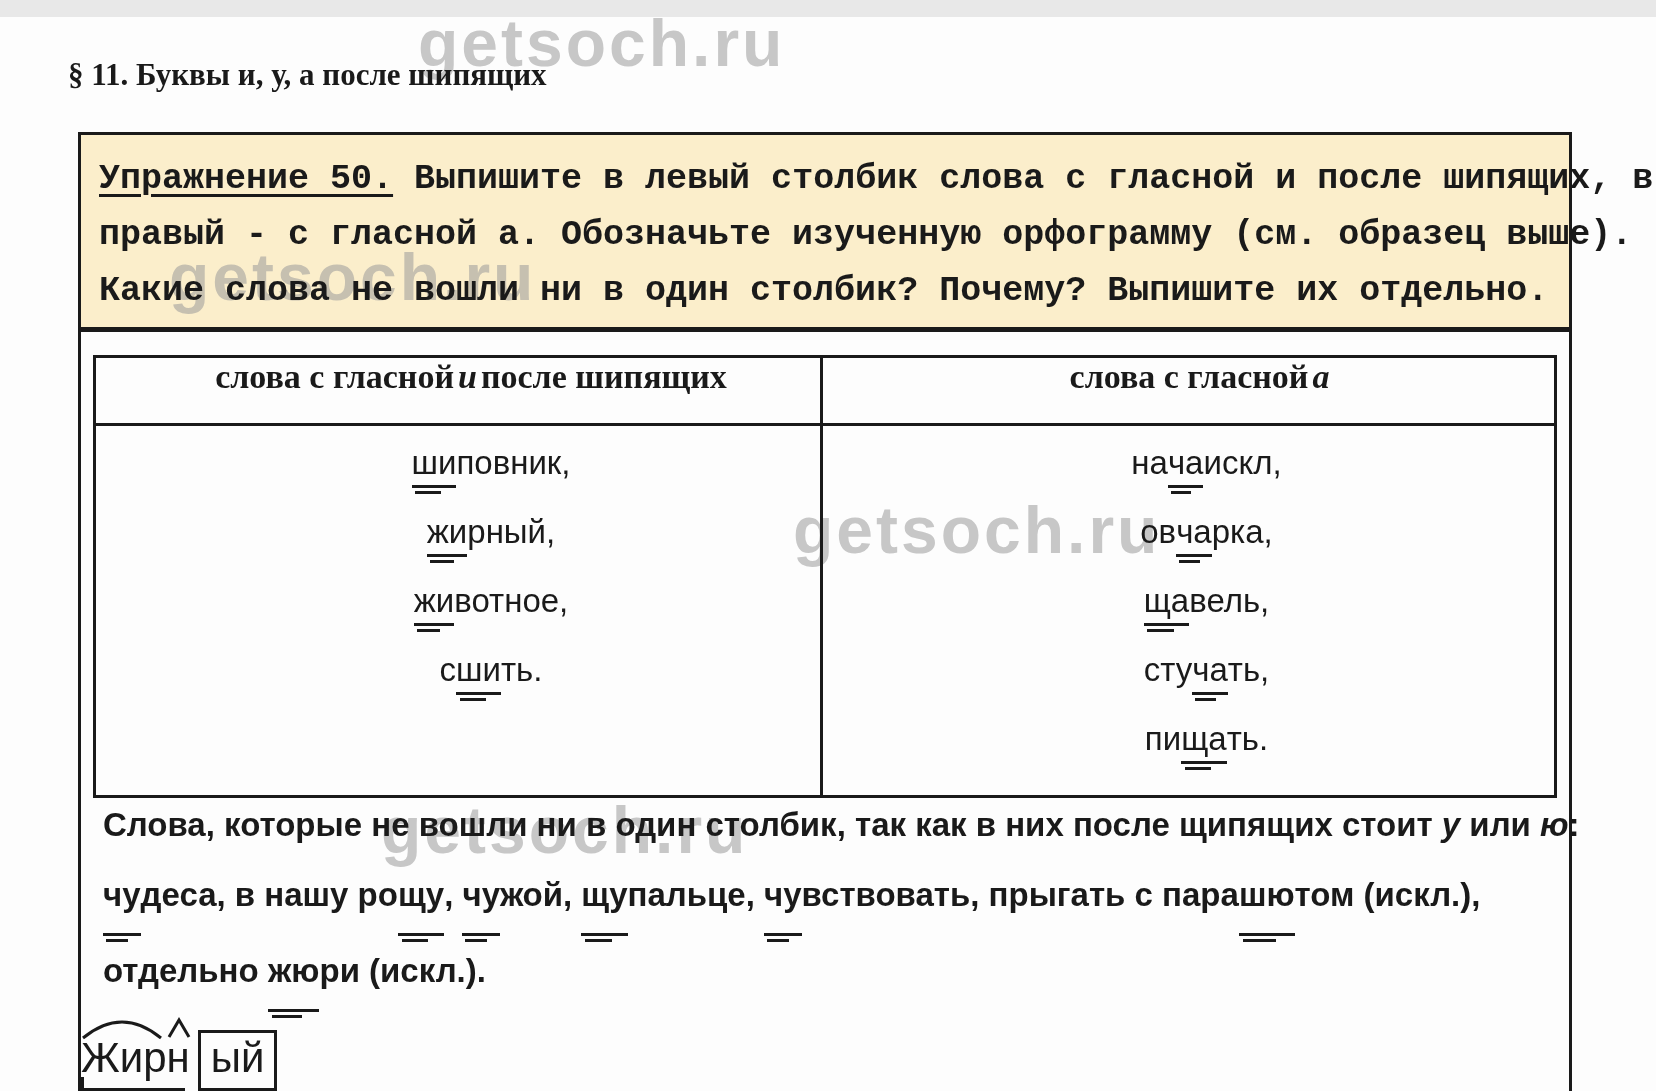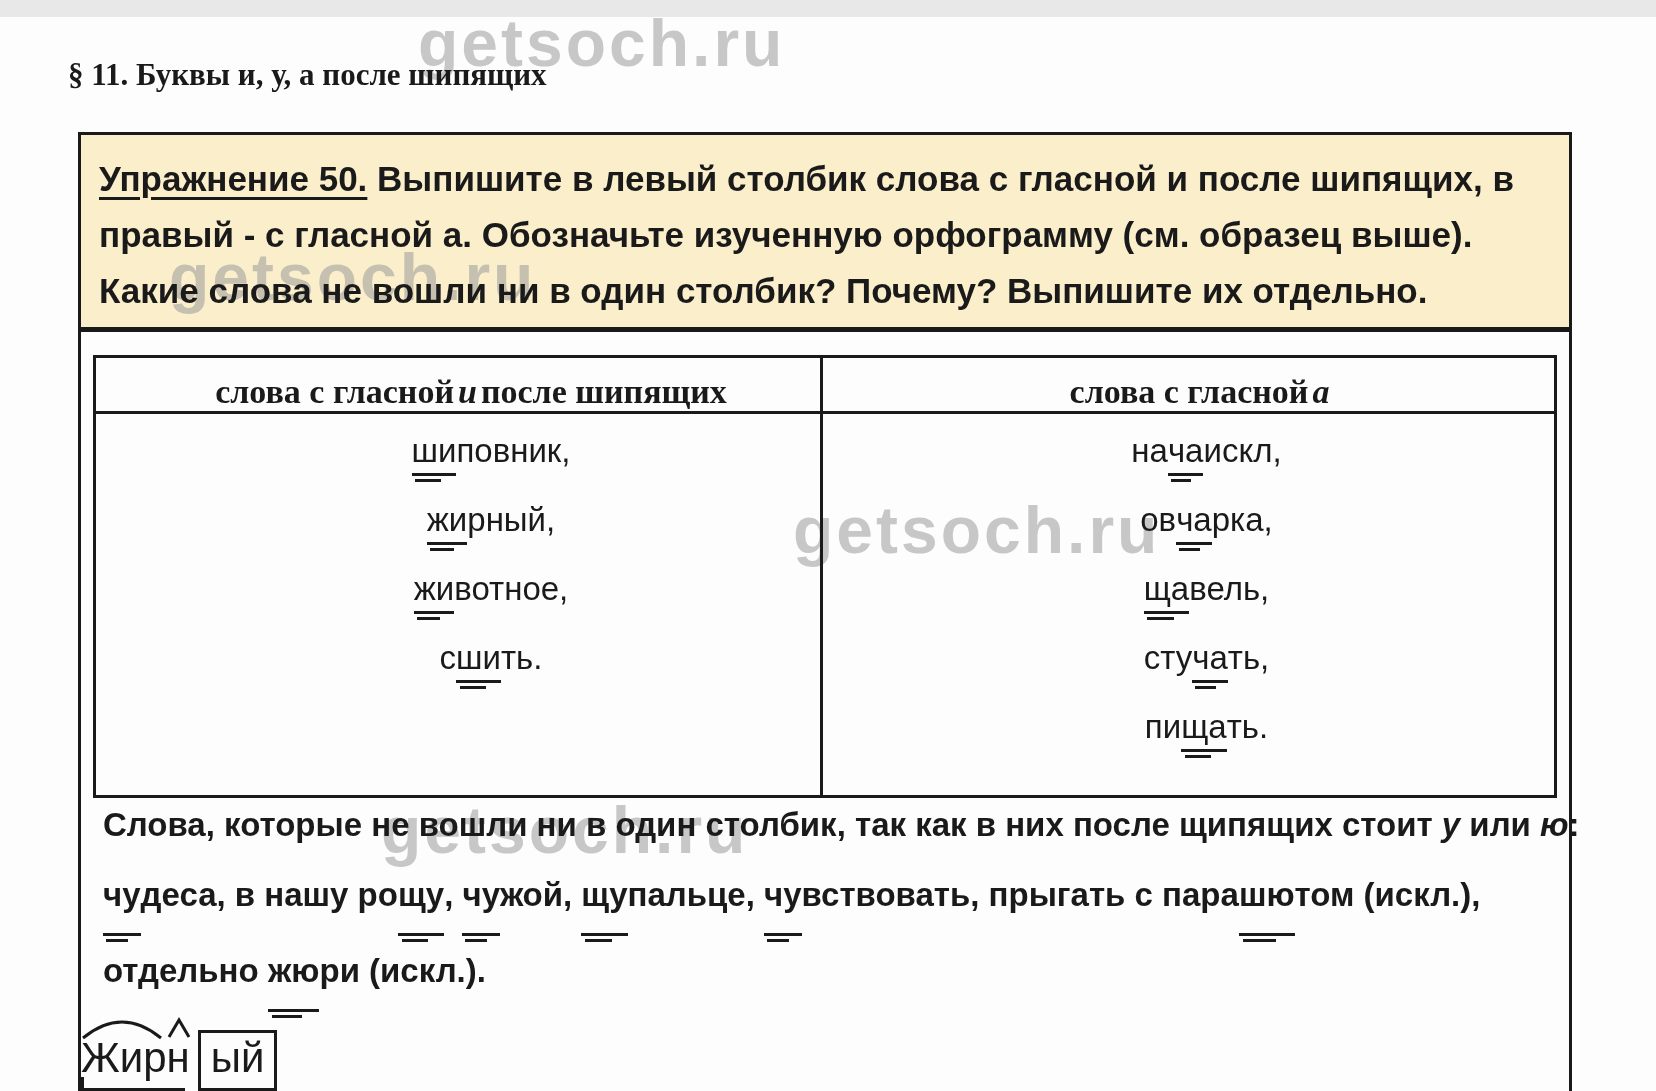--- a/index.html
+++ b/index.html
@@ -24,43 +24,43 @@
     font-family:"Liberation Serif",serif;font-weight:bold;font-size:31px;
   }
   
   .exercise-box{
     position:absolute;left:78px;top:115px;width:1494px;height:198px;
     box-sizing:border-box;border:3px solid #1a1a1a;background:#fbeecb;
     padding:16px 18px 0 18px;
   }
   .ex-line{
     position:relative;z-index:2;
-    font-family:Liberation Sans, sans-serif;font-weight:bold;font-size:35px;
+    font-family:Liberation Mono, monospace;font-weight:bold;font-size:35px;
     line-height:56px;white-space:nowrap;
   }
   .ex-title{
     text-decoration:underline;text-decoration-thickness:3px;text-underline-offset:6px;
   }
   
   .outer-box{
     position:absolute;left:78px;top:312px;width:1494px;height:790px;
     box-sizing:border-box;border:3px solid #1a1a1a;border-bottom:none;
   }
   
   .inner-table{
     position:absolute;left:12px;top:23px;width:1464px;height:443px;
     box-sizing:border-box;border:3px solid #1a1a1a;display:flex;
     z-index:2;background:transparent;
   }
   .col{box-sizing:border-box;}
   .col-left{width:727px;border-right:3px solid #1a1a1a;}
   .col-right{flex:1;}
   .col-header{
-    height:56px;box-sizing:border-box;border-bottom:3px solid #1a1a1a;
-    display:flex;align-items:flex-end;justify-content:center;
+    height:68px;box-sizing:border-box;border-bottom:3px solid #1a1a1a;
+    display:flex;align-items:flex-start;justify-content:center;
     font-family:"Liberation Serif",serif;font-weight:bold;font-size:34px;padding-left:26px;
   }
   .col-header .it{font-style:italic;padding:0 4px;}
   .col-body{padding-top:18px;text-align:center;}
   .col-left .col-body{padding-left:66px;}
   .col-right .col-body{padding-left:36px;}
   .word{
     font-size:33px;line-height:38px;margin-bottom:25px;white-space:nowrap;
   }
   

